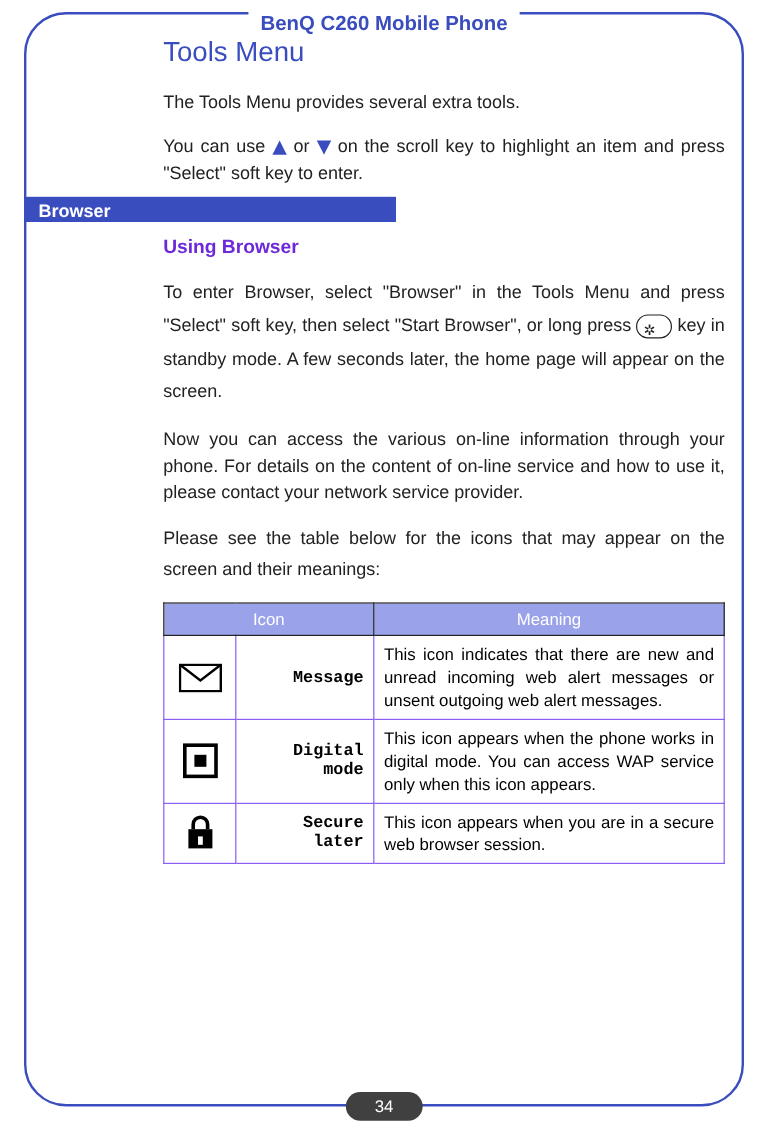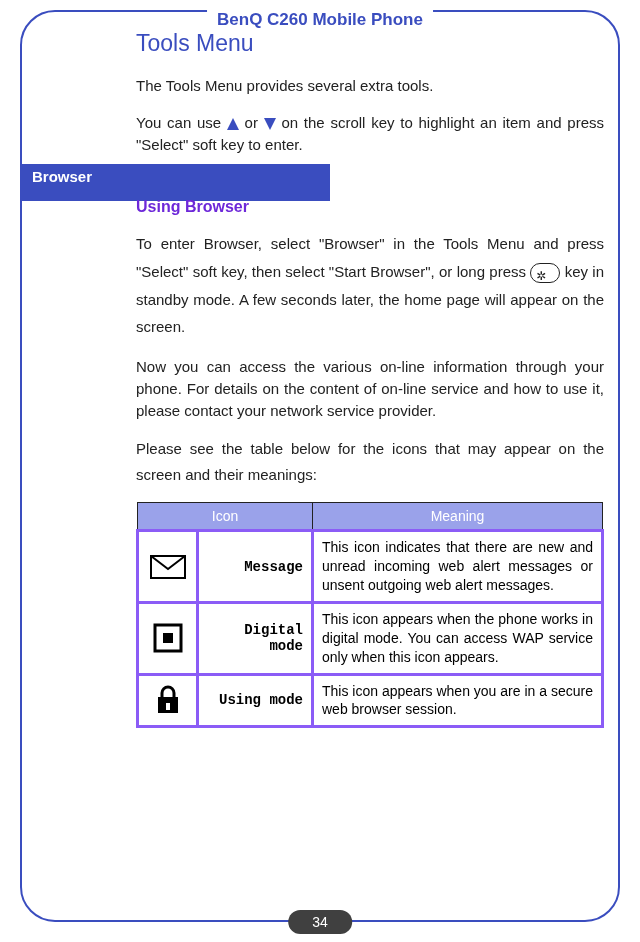--- a/index.html
+++ b/index.html
@@ -65,21 +65,21 @@
       text-align: justify;
     }
     .section-tab {
       position: absolute;
       top: 164px;
       left: 20px;
       background: #3a4dbf;
       color: white;
       font-weight: bold;
       font-size: 15px;
-      padding: 4px 12px 16px 12px;
+      padding: 4px 12px 0 12px;
       width: 310px;
     }
     .content2 {
       position: absolute;
       top: 198px;
       left: 136px;
       right: 36px;
     }
     .sub-title {
       font-weight: bold;
@@ -129,21 +129,21 @@
     }
     table.icon-table th {
       background: #9aa2ea;
       color: white;
       font-weight: normal;
       font-size: 14px;
       padding: 5px 6px;
       border: 1px solid #222;
     }
     table.icon-table td {
-      border: 3px solid #8b5cf6;
+      border: 1px solid #8b5cf6;
       font-size: 14px;
       padding: 6px 8px;
       vertical-align: middle;
     }
     .icon-cell {
       width: 60px;
       text-align: center;
     }
     .name-cell {
       width: 115px;
@@ -224,18 +224,18 @@
         <td class="meaning-cell">This icon appears when the phone works in digital mode. You can access WAP service only when this icon appears.</td>
       </tr>
       <tr>
         <td class="icon-cell">
           <svg class="svg-icon" width="28" height="30" viewBox="0 0 28 30">
             <path d="M8 12 L8 8 A6 6 0 0 1 20 8 L20 12" fill="none" stroke="#000" stroke-width="3"></path>
             <rect x="4" y="12" width="20" height="16" fill="#000"></rect>
             <rect x="12" y="18" width="4" height="7" fill="#fff"></rect>
           </svg>
         </td>
-        <td class="name-cell">Using mode</td>
+        <td class="name-cell">Secure later</td>
         <td class="meaning-cell">This icon appears when you are in a secure web browser session.</td>
       </tr>
     </tbody>
   </table>
 </div>
 
 </body></html>

